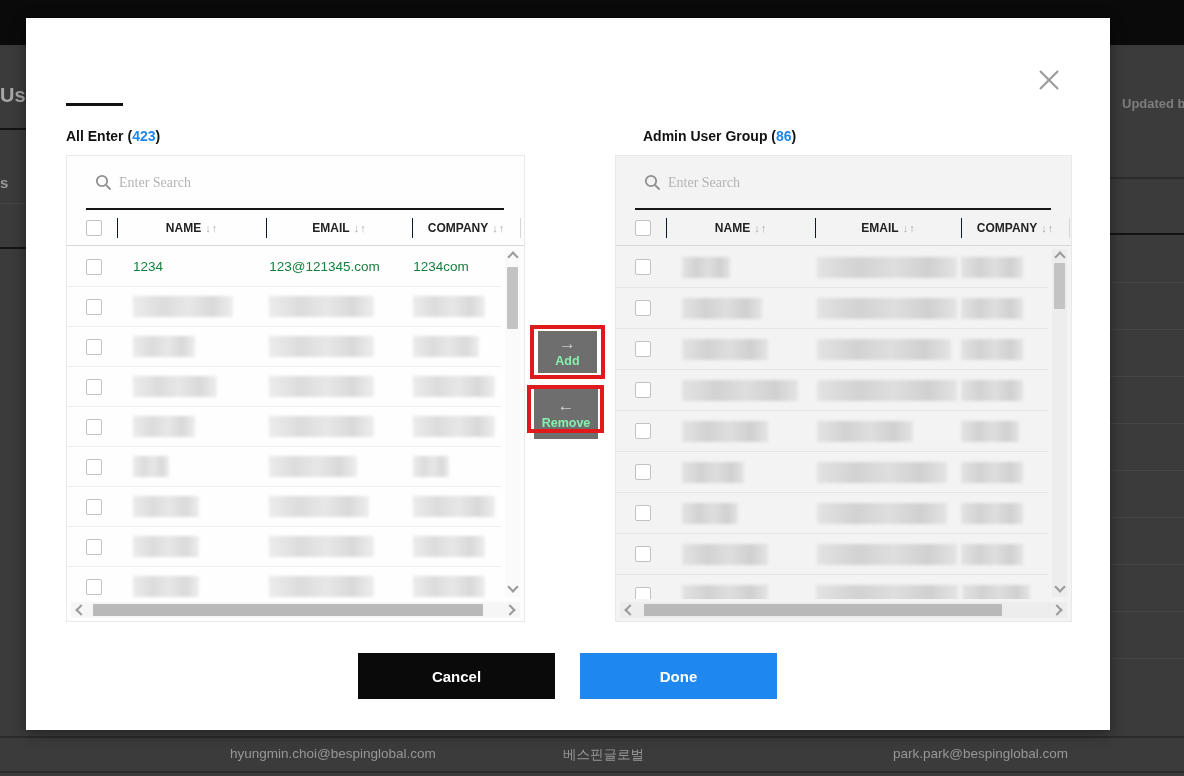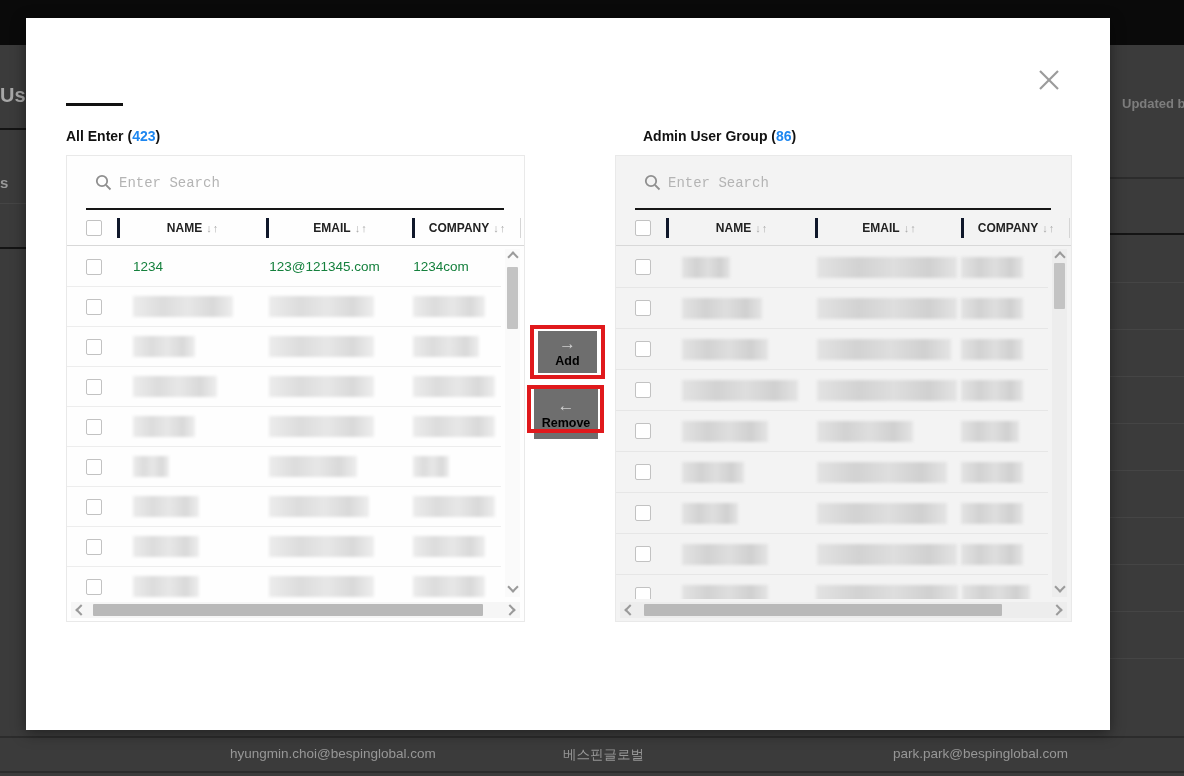--- a/index.html
+++ b/index.html
@@ -33,31 +33,31 @@
 
   
   .panel { position:absolute; top:137px; height:467px; border:1px solid #e9e9e9; overflow:hidden; }
   .panel-left  { left:40px;  width:459px; background:#fefefe; }
   .panel-right { left:589px; width:457px; background:#f3f3f3; }
 
   .search-row { position:relative; height:54px; }
   .search-row svg { position:absolute; left:28px; top:18px; }
   .search-input { position:absolute; left:52px; top:12px; width:300px; height:30px; border:none;
                   background:transparent; font-size:14px; color:#701a75; outline:none;
-                  font-family:Liberation Mono, monospace; }
+                  font-family:Liberation Serif, serif; }
   .search-input::placeholder { color:#b4b4b4; }
   .search-underline { position:absolute; left:19px; right:20px; top:52px; height:2px; background:#161616; }
 
   .thead { position:relative; height:36px; display:flex; align-items:center; padding-left:19px;
            border-bottom:1px solid #d8d8d8; }
   .hcbx-wrap { width:31px; display:flex; align-items:center; }
   .cbx { width:16px; height:16px; border:1px solid #c2c2c2; border-radius:2px; background:#fff;
          display:inline-block; cursor:pointer; flex:none; }
   .hcell { font-size:12px; font-weight:bold; color:#222; text-align:center;
-           border-left:3px solid #0f172a; height:20px; line-height:20px; }
+           border-left:1px solid #0f172a; height:20px; line-height:20px; }
   .hcell.h-name { width:149px; } .hcell.h-email { width:146px; } .hcell.h-company { width:109px; border-right:1px solid #d5d5d5; }
   .sort { color:#ababab; font-weight:normal; font-size:11px; letter-spacing:1px; margin-left:4px; }
 
   .tbody { position:absolute; left:0; top:91px; bottom:22px; right:23px; overflow:hidden; }
   .trow { display:flex; align-items:center; height:40px; padding-left:19px;
           border-bottom:1px solid #ededed; }
   .panel-right .trow { height:41px; border-bottom:1px solid #e6e6e6; }
   .trow .cbx { margin-right:0; }
   .cell { display:flex; align-items:center; }
   .cell.c-name { width:149px; padding-left:15px; margin-left:16px; }
@@ -80,21 +80,21 @@
           display:inline-block; }
   .chev-up    { transform:rotate(-135deg); } .chev-down { transform:rotate(45deg); }
   .chev-left  { transform:rotate(135deg); }  .chev-right{ transform:rotate(-45deg); }
   .v-chev { position:absolute; left:4px; } .h-chev { position:absolute; top:4px; }
 
   
   .xfer-btn { position:absolute; background:var(--xfer-gray); color:#d6d6d6; border:none; cursor:pointer;
               display:flex; flex-direction:column; align-items:center; justify-content:center;
               font-family:"Liberation Sans", sans-serif; }
   .xfer-btn .arrow { font-size:17px; line-height:16px; color:#cfcfcf; }
-  .xfer-btn .lbl { font-size:12.5px; font-weight:bold; color:#000000; margin-top:2px; }
+  .xfer-btn .lbl { font-size:12.5px; font-weight:bold; color:#86efac; margin-top:2px; }
   .btn-add    { left:512px; top:313px; width:59px; height:42px; }
   .btn-remove { left:508px; top:371px; width:64px; height:50px; }
   .hl-box { position:absolute; border:4px solid var(--hl-red); pointer-events:none; }
   .hl-add    { left:504px; top:307px; width:75px; height:54px; }
   .hl-remove { left:501px; top:367px; width:77px; height:48px; }
 
   
   .footer-btn { position:absolute; top:635px; width:197px; height:46px; border:none; cursor:pointer;
                 color:#fff; font-size:15px; font-weight:bold; font-family:"Liberation Sans", sans-serif; }
   .btn-cancel { left:332px; background:var(--cancel-black); }
@@ -421,14 +421,16 @@
       <span class="arrow">→</span>
       <span class="lbl">Add</span>
     </button>
     <div class="hl-box hl-add"></div>
     <button class="xfer-btn btn-remove">
       <span class="arrow">←</span>
       <span class="lbl">Remove</span>
     </button>
     <div class="hl-box hl-remove"></div>
 
+    <button class="footer-btn btn-cancel">Cancel</button>
+    <button class="footer-btn btn-done">Done</button>
   </div>
 </div>
 
 </body></html>

